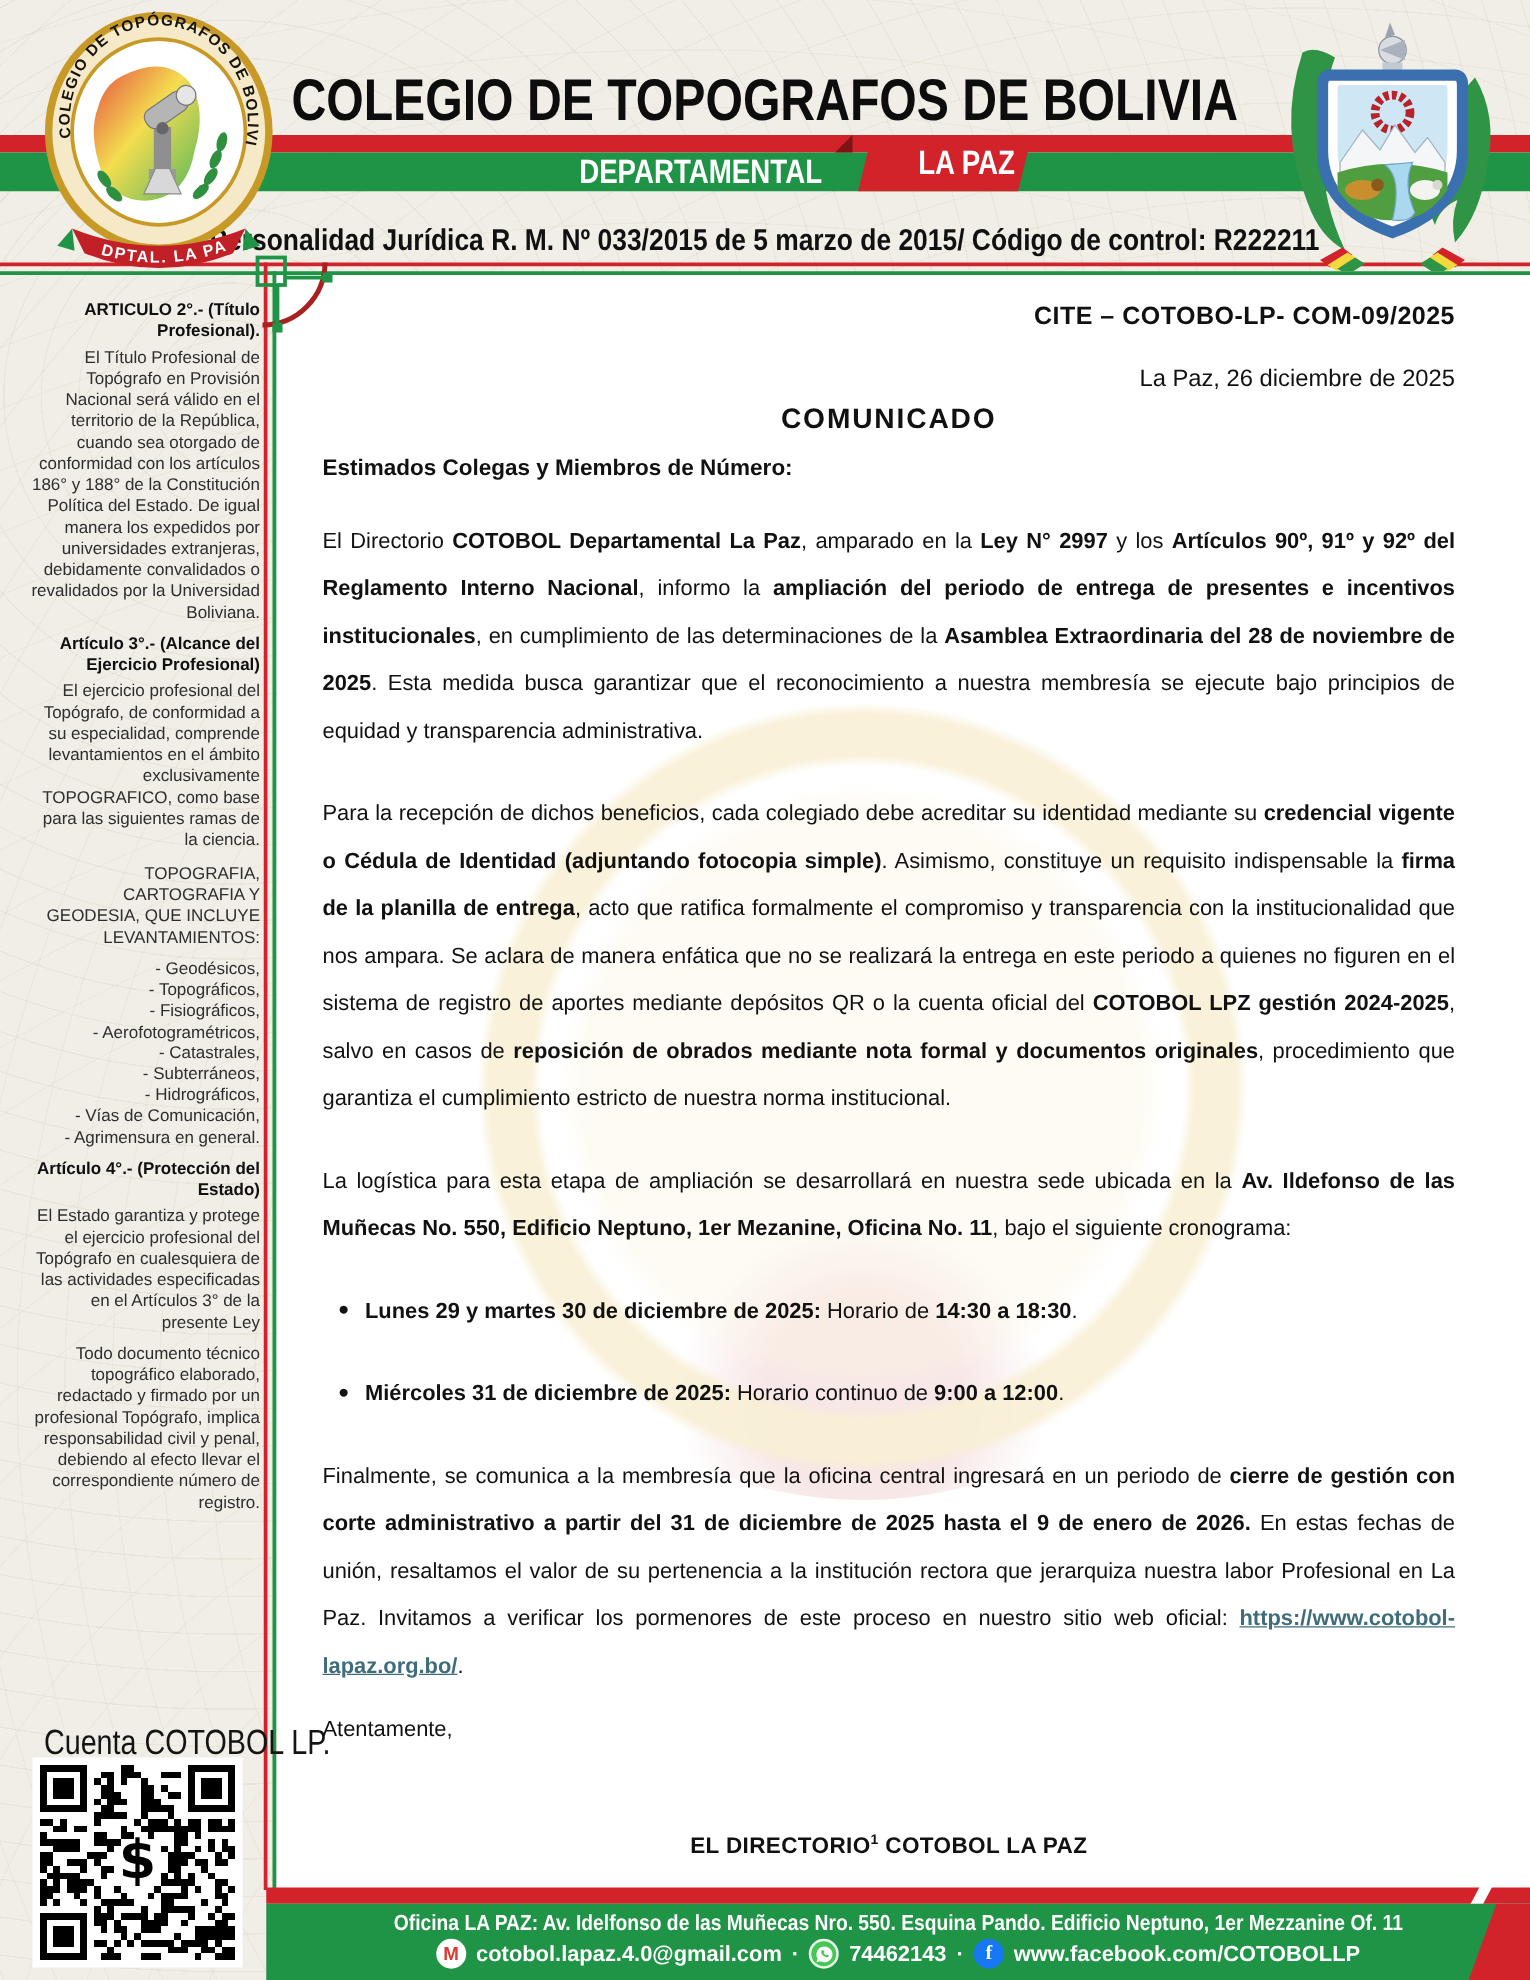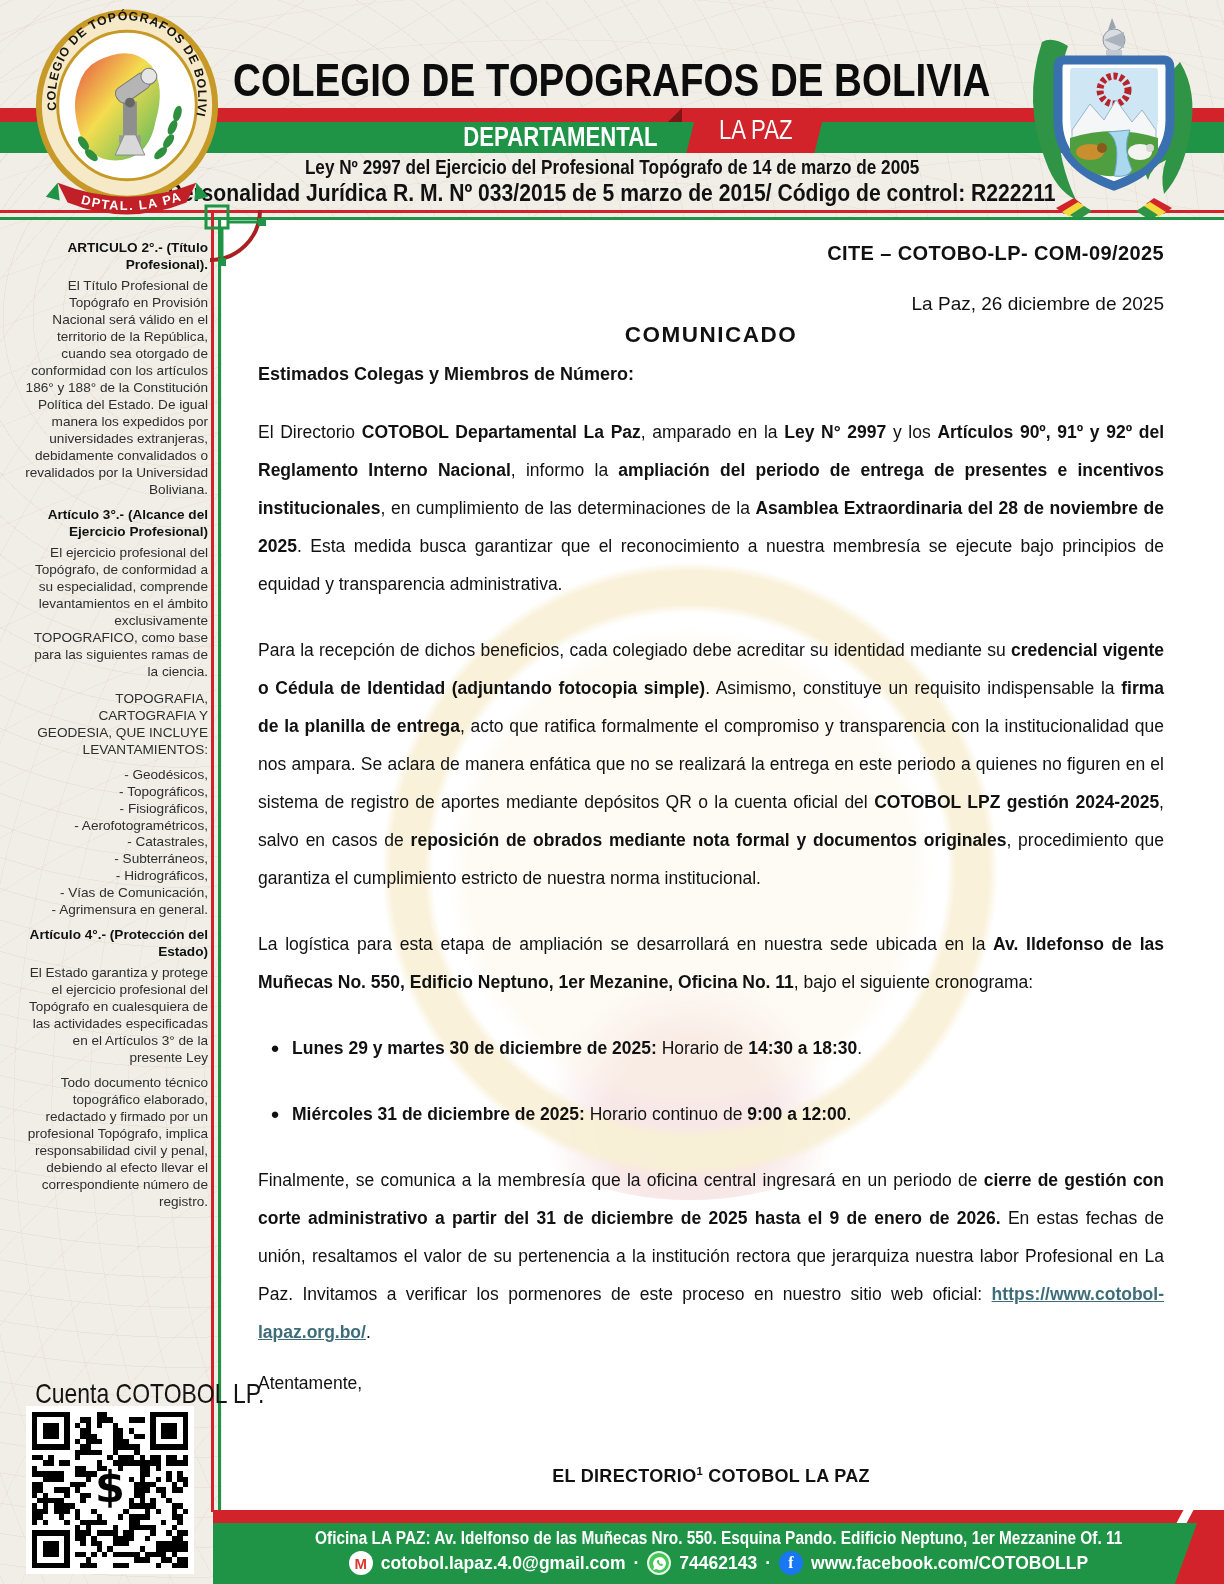--- a/index.html
+++ b/index.html
@@ -21,21 +21,21 @@
   
   .hdr-title{position:absolute;left:0;right:0;top:52px;text-align:center;font-weight:700;
     font-size:47px;letter-spacing:0;color:#0d0d0d;}
   .stripe-red{position:absolute;left:0;right:0;top:108px;height:14px;background:#d2232a;}
   .band-green{position:absolute;left:0;right:0;top:122px;height:31px;background:#1f9447;}
   .band-label-left{position:absolute;left:430px;width:260px;top:121px;height:32px;line-height:32px;
     text-align:center;color:#fff;font-weight:700;font-size:27px;}
   .lapaz-wrap{position:absolute;left:692px;top:108px;width:128px;height:45px;
     background:#d2232a;transform:skewX(-14deg);}
   .lapaz-text{position:absolute;left:692px;top:108px;width:128px;height:45px;line-height:45px;
-    text-align:center;color:#fff;font-weight:400;font-size:27px;}
+    text-align:right;color:#fff;font-weight:700;font-size:27px;}
   .lapaz-notch{position:absolute;left:668px;top:108px;width:0;height:0;
     border-left:14px solid transparent;border-bottom:14px solid #7e1416;}
   .law1{position:absolute;left:0;right:0;top:156px;text-align:center;font-weight:700;font-size:19.5px;color:#111;}
   .law2{position:absolute;left:0;right:0;top:179px;text-align:center;font-weight:700;font-size:24px;color:#111;}
   .rule-red{position:absolute;left:0;right:0;top:210px;height:3px;background:#d2232a;}
   .rule-green{position:absolute;left:0;right:0;top:217px;height:3px;background:#1f9447;}
 
   .logo-box{position:absolute;left:28px;top:6px;width:198px;height:214px;}
   .crest-box{position:absolute;left:1012px;top:12px;width:204px;height:205px;}
 
@@ -101,21 +101,20 @@
 
 <div class="page">
 
   <div class="hdr-title"><span class="cond">COLEGIO DE TOPOGRAFOS DE BOLIVIA</span></div>
   <div class="stripe-red"></div>
   <div class="band-green"></div>
   <div class="band-label-left"><span class="cond">DEPARTAMENTAL</span></div>
   <div class="lapaz-notch"></div>
   <div class="lapaz-wrap"></div>
   <div class="lapaz-text"><span class="cond">LA PAZ</span></div>
-  <div class="law1"><span class="cond88">Ley Nº 2997 del Ejercicio del Profesional Topógrafo de 14 de marzo de 2005</span></div>
   <div class="law2"><span class="cond88">Personalidad Jurídica R. M. Nº 033/2015 de 5 marzo de 2015/ Código de control: R222211</span></div>
   <div class="rule-red"></div>
   <div class="rule-green"></div>
 
   <div class="logo-box">
     <svg viewBox="0 0 200 215" width="198" height="214">
       <defs>
         <linearGradient id="mapg" x1="0" y1="0" x2="1" y2="1">
           <stop offset="0" stop-color="#e23b2e"></stop>
             <stop offset=".45" stop-color="#f3d93c"></stop>

